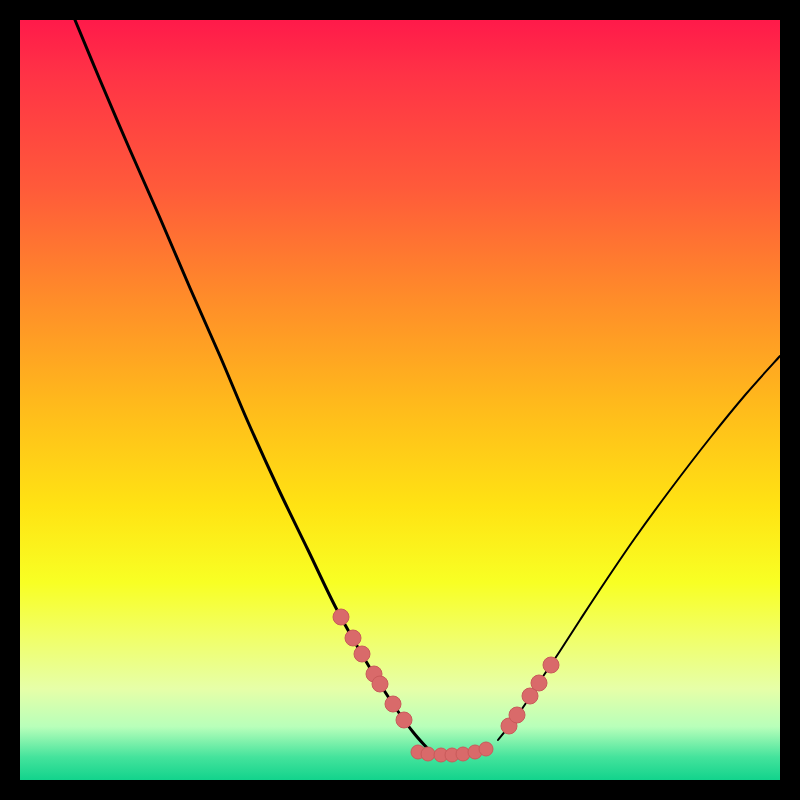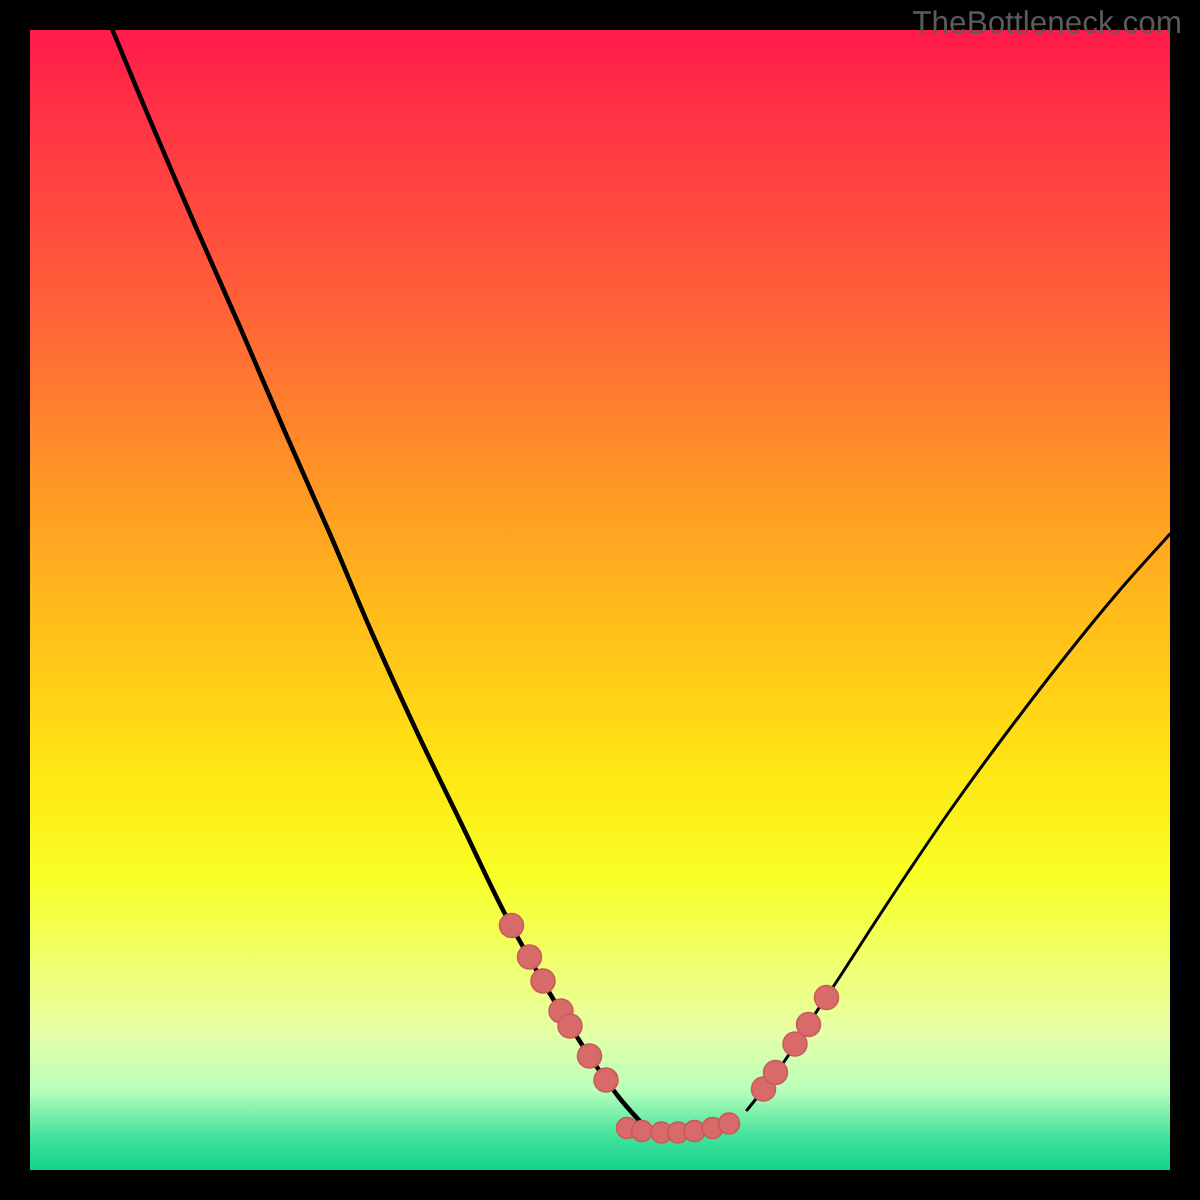--- a/index.html
+++ b/index.html
@@ -92,14 +92,13 @@
         <circle cx="455" cy="732" r="7" fill="#d96a6a" stroke="#c95a5a" stroke-width="1"></circle>
         <circle cx="466" cy="729" r="7" fill="#d96a6a" stroke="#c95a5a" stroke-width="1"></circle>
         <circle cx="489" cy="706" r="8" fill="#d96a6a" stroke="#c95a5a" stroke-width="1"></circle>
         <circle cx="497" cy="695" r="8" fill="#d96a6a" stroke="#c95a5a" stroke-width="1"></circle>
         <circle cx="510" cy="676" r="8" fill="#d96a6a" stroke="#c95a5a" stroke-width="1"></circle>
         <circle cx="519" cy="663" r="8" fill="#d96a6a" stroke="#c95a5a" stroke-width="1"></circle>
         <circle cx="531" cy="645" r="8" fill="#d96a6a" stroke="#c95a5a" stroke-width="1"></circle>
       </svg>
   </div>
 
-  <div class="watermark">TheBottleneck.com</div>
 </div>
 
 </body></html>

